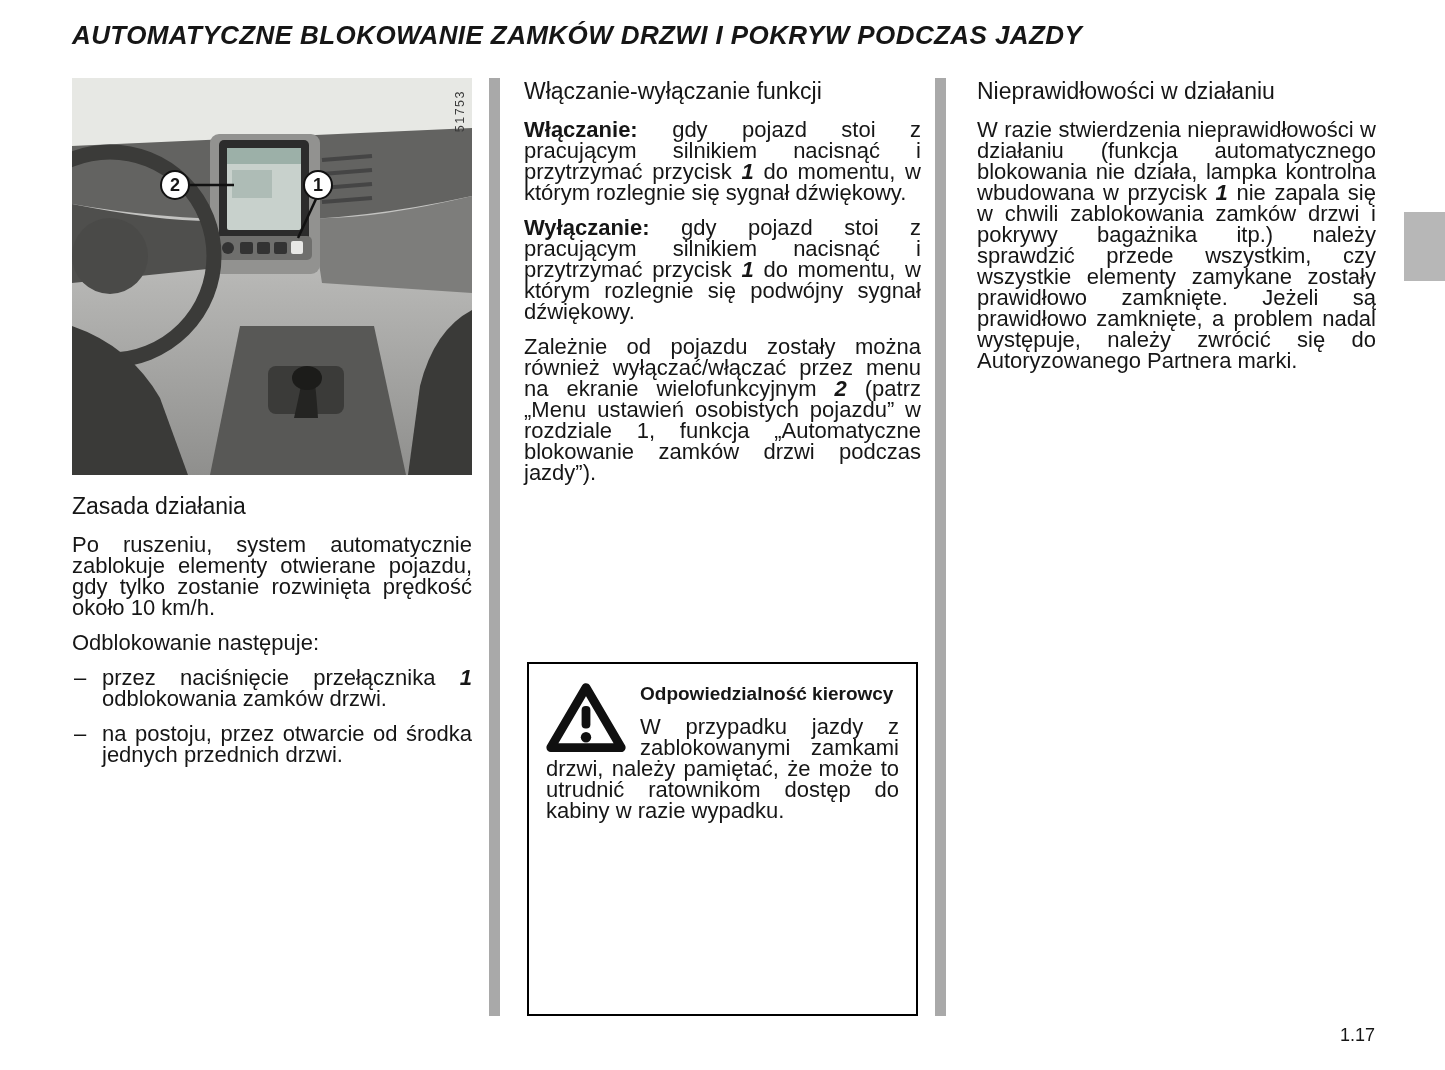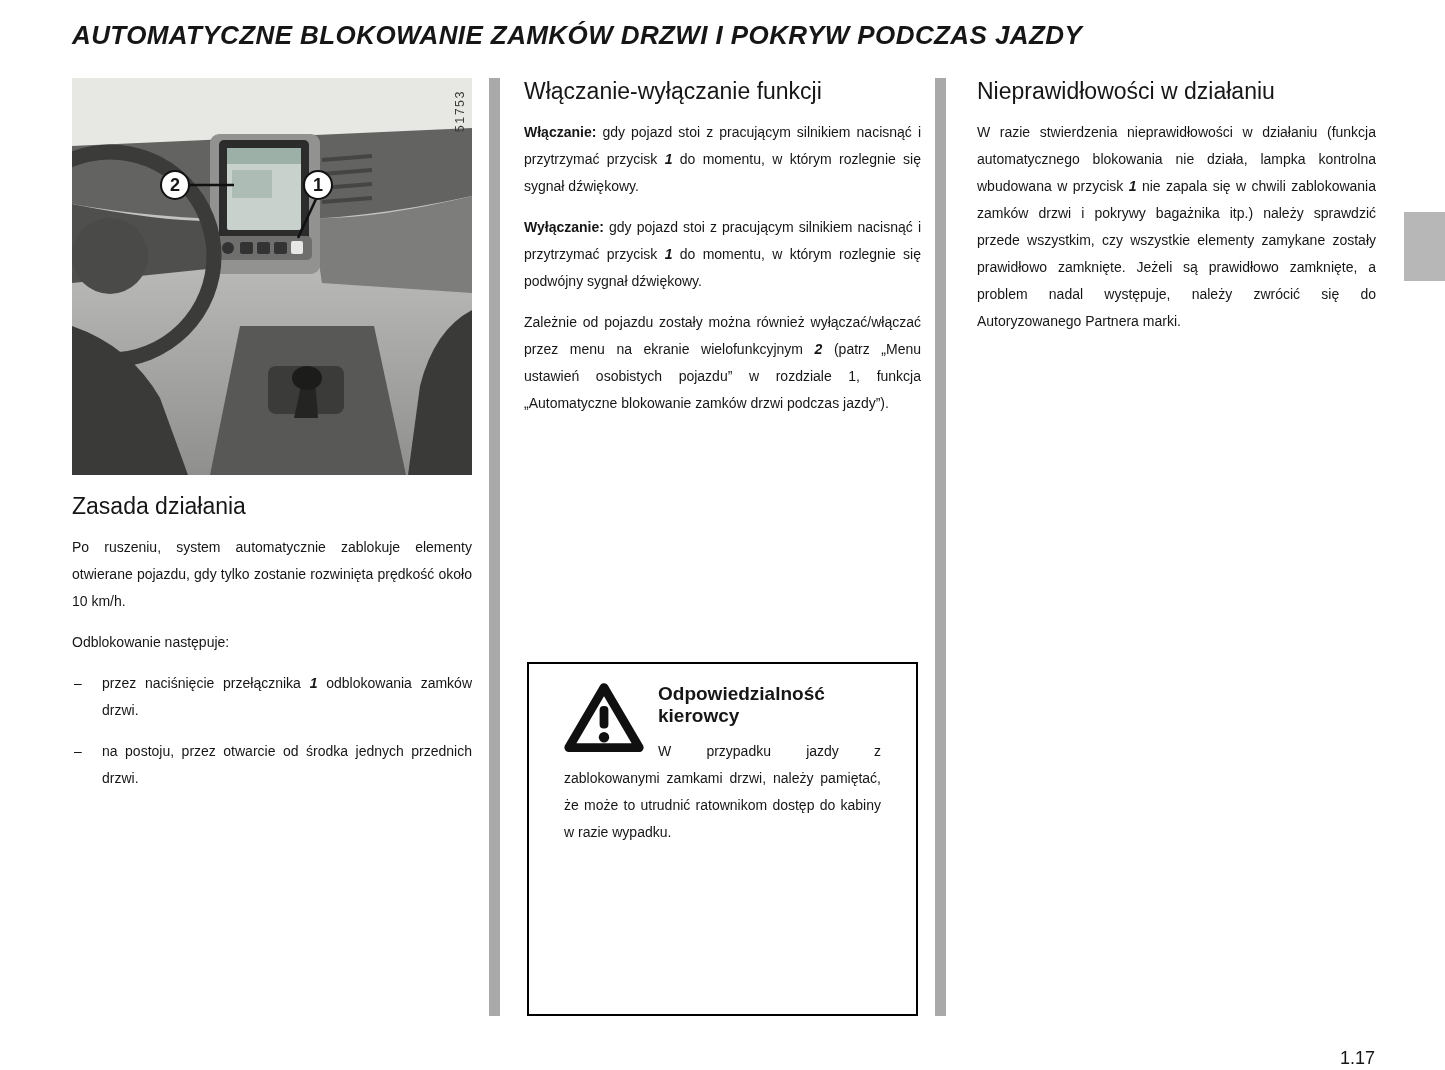--- a/index.html
+++ b/index.html
@@ -30,21 +30,21 @@
   }
   #divider1 { left:489px; }
   #divider2 { left:935px; }
 
   .side-tab {
     position:absolute; right:0; top:212px;
     width:41px; height:69px; background:#b7b7b7;
   }
 
   h2 { font-size:23px; font-weight:normal; margin:0 0 14px; }
-  p  { font-size:14px; line-height:27px; text-align:justify; margin:0 0 14px; }
+  p  { font-size:22px; line-height:21px; text-align:justify; margin:0 0 14px; }
 
   
   figure.photo {
     position:relative; width:400px; height:397px;
     margin:0 0 18px; background:#cfcfcf; overflow:hidden;
   }
   figure.photo svg { display:block; width:100%; height:100%; }
   .callout {
     position:absolute; width:30px; height:30px;
     border:2.5px solid #111; border-radius:50%; background:#fff;
@@ -59,28 +59,28 @@
 
   
   .bullet { padding-left:30px; position:relative; }
   .bullet .dash { position:absolute; left:2px; }
 
   
   .warnbox {
     position:absolute; left:527px; top:662px;
     width:391px; height:354px;
     border:2px solid #000; background:#fff;
-    padding:16px 35px;
+    padding:16px 17px;
   }
   .warnbox .wicon { float:left; width:80px; height:72px; margin:2px 14px 4px 0; }
   .warnbox h3 { font-size:19px; font-weight:bold; margin:3px 0 11px; }
 
   .page-number {
     position:absolute; right:70px; top:1025px;
-    font-size:18px; color:#161616;margin-top:23px;
+    font-size:18px; color:#161616;
   }
 </style>
 </head>
 <body>
 
 <h1 class="title">AUTOMATYCZNE BLOKOWANIE ZAMKÓW DRZWI I POKRYW PODCZAS JAZDY</h1>
 
 <div class="divider" id="divider1"></div>
 <div class="divider" id="divider2"></div>
 <div class="side-tab"></div>

